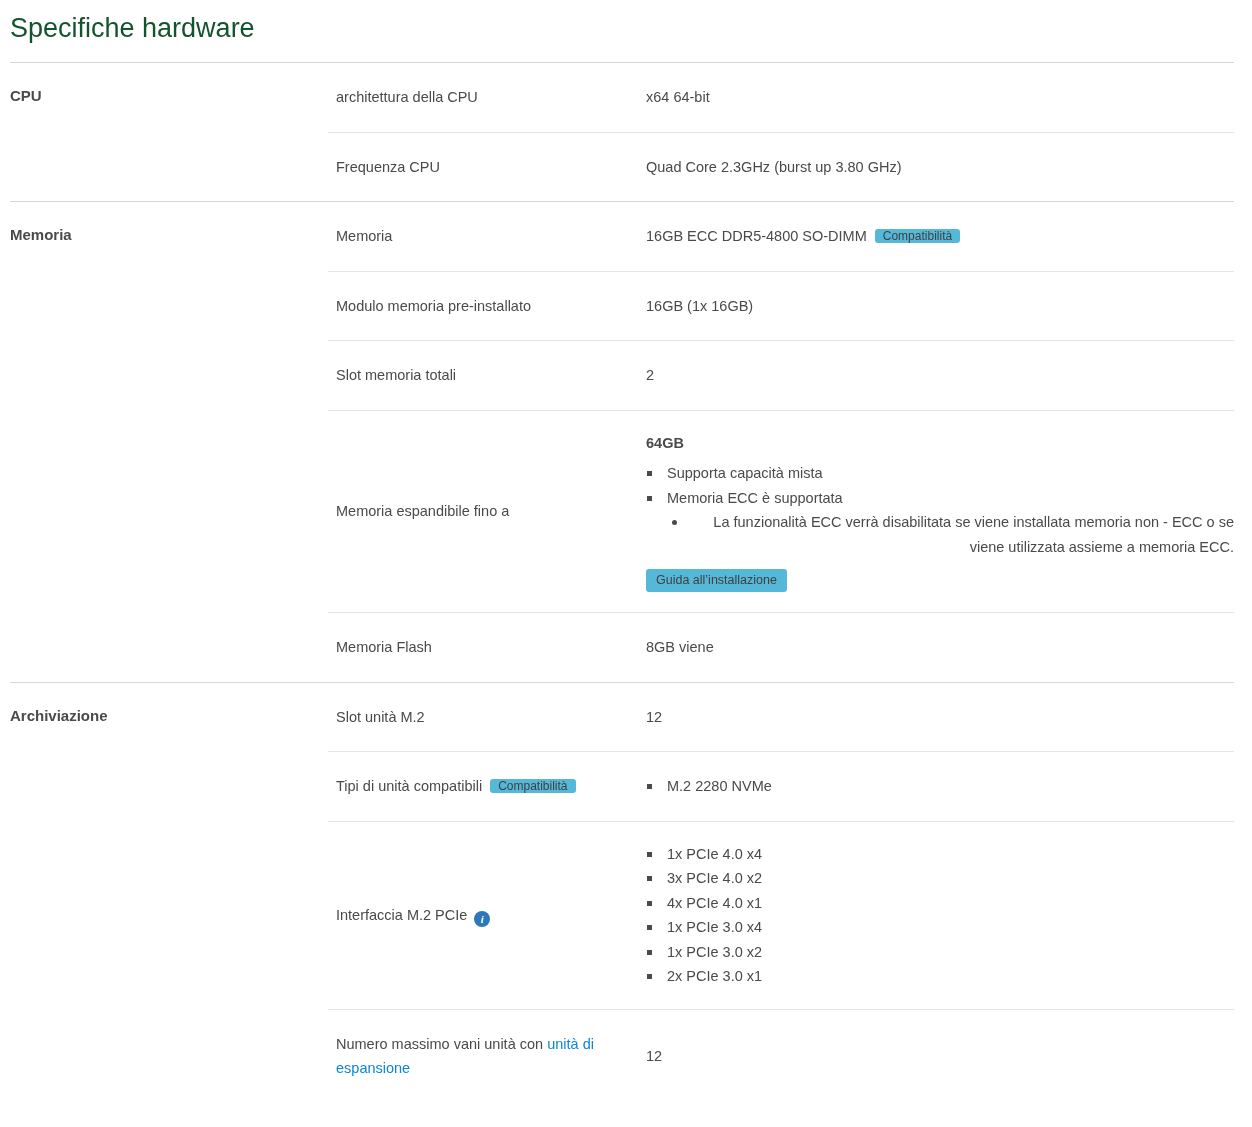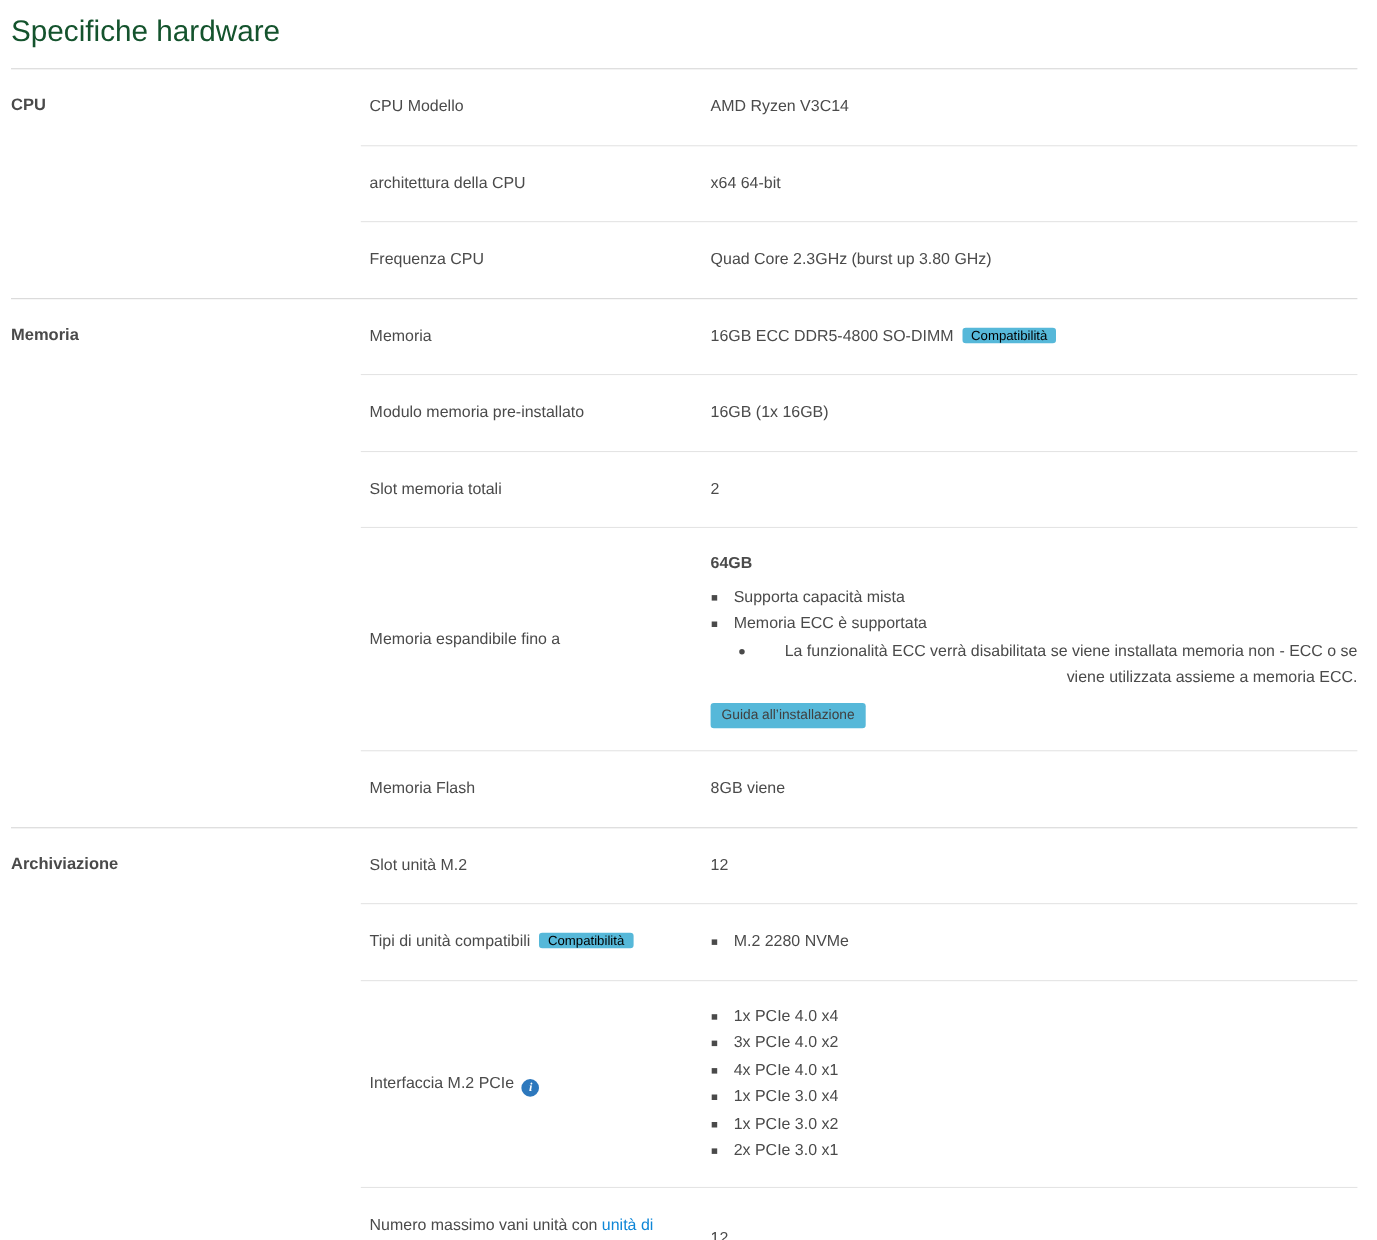--- a/index.html
+++ b/index.html
@@ -109,21 +109,21 @@
     left:0;
     top:10px;
     width:5px;
     height:5px;
     border-radius:50%;
     background:#4a4a4a;
   }
   .badge{
     display:inline-block;
     background:var(--badge-blue);
-    color:#000000;
+    color:#404040;
     font-size:12px;
     line-height:14px;
     padding:0 8px;
     border-radius:3px;
     margin-left:8px;
     position:relative;
     top:-1px;
     text-decoration:none;
     cursor:pointer;
     white-space:nowrap;
@@ -167,24 +167,20 @@
 <body>
 
 <div class="page">
 
   <h1 class="page-title">Specifiche hardware</h1>
 
   <section class="section">
     <div class="section-name">CPU</div>
     <div class="rows">
 
-      <div class="spec-row">
-        <div class="spec-label">CPU Modello</div>
-        <div class="spec-value">AMD Ryzen V3C14</div>
-      </div>
 
       <div class="spec-row">
         <div class="spec-label">architettura della CPU</div>
         <div class="spec-value">x64 64-bit</div>
       </div>
 
       <div class="spec-row">
         <div class="spec-label">Frequenza CPU</div>
         <div class="spec-value">Quad Core 2.3GHz (burst up 3.80 GHz)</div>
       </div>

